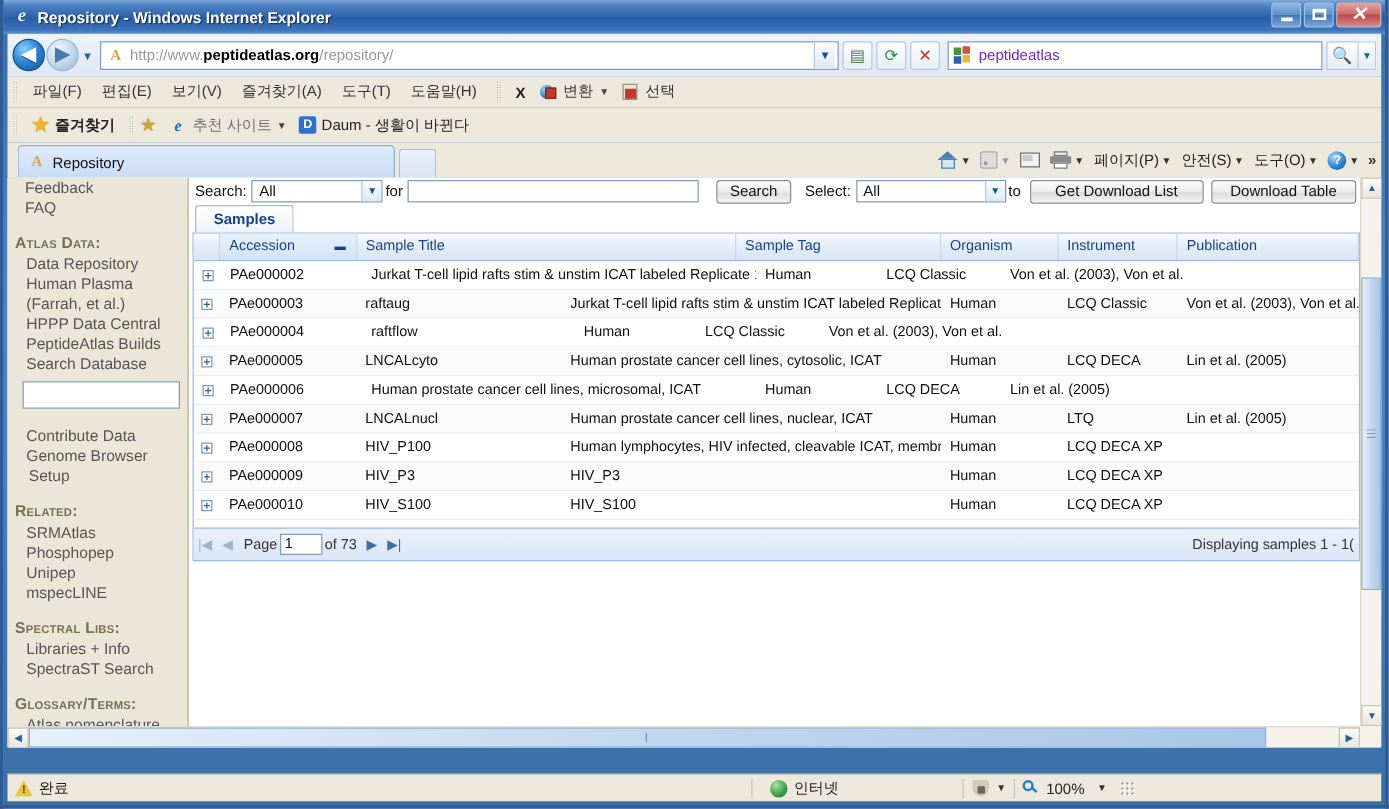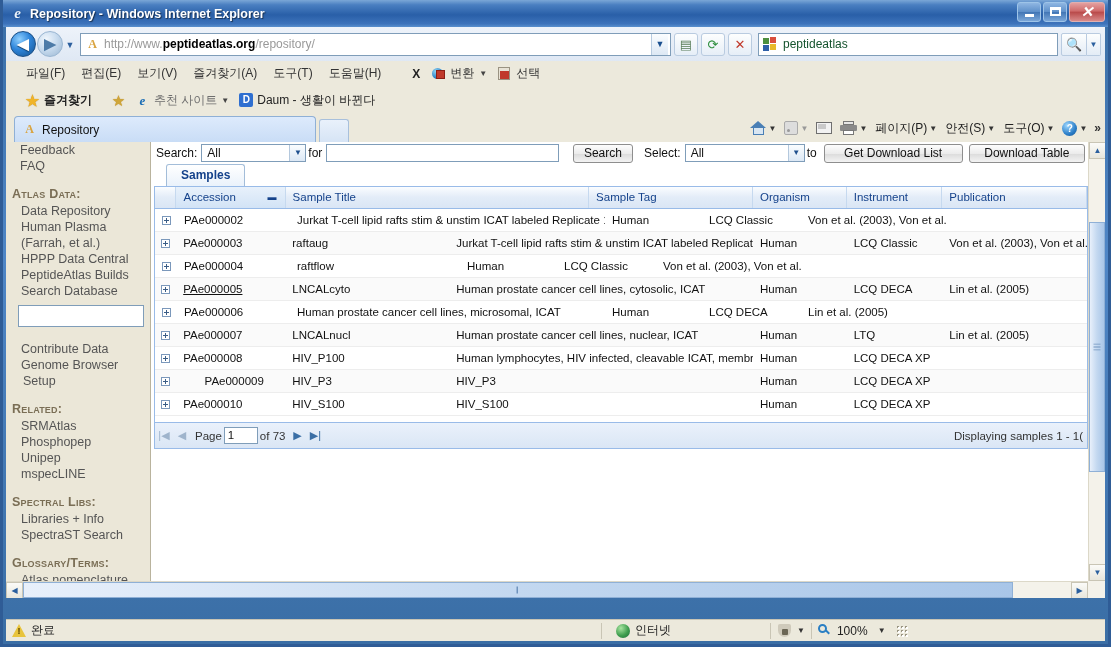--- a/index.html
+++ b/index.html
@@ -110,21 +110,21 @@
   #searchbox {
     width:300px; height:23px; margin-left:6px; flex:0 0 auto;
     background:#fff; border:1px solid #7f9db9; display:flex; align-items:center; padding:0 3px;
   }
   #srch-icon { width:16px; height:15px; flex:0 0 auto; position:relative; margin-right:5px; }
   #srch-icon span { position:absolute; width:6px; height:6px; }
   #srch-icon .r { left:8px; top:0; background:#d94f3d; }
   #srch-icon .g { left:1px; top:1px; background:#4c8f3f; }
   #srch-icon .b { left:1px; top:8px; background:#2f5fa8; }
   #srch-icon .y { left:8px; top:7px; background:#e8b92a; }
-  #srch-text { font-size:12px; color:#14532d; }
+  #srch-text { font-size:12px; color:#6d28d9; }
   #go-srch {
     width:26px; height:23px; flex:0 0 auto; margin-left:3px;
     border:1px solid #b9cbe0; border-radius:2px 0 0 2px;
     background:linear-gradient(180deg,#fdfefe 0%,#e3ecf6 100%);
     color:#2a5f9e; font-size:13px; text-align:center; line-height:21px;
   }
   #go-caret {
     width:14px; height:23px; flex:0 0 auto;
     border:1px solid #b9cbe0; border-left:0; border-radius:0 2px 2px 0;
     background:linear-gradient(180deg,#fdfefe 0%,#e3ecf6 100%);
@@ -256,21 +256,21 @@
   #for-input { height:18px; border:1px solid #7f9db9; background:#fff; width:278px; }
   .pbtn {
     height:19px; border:1px solid #8e8e8e; border-radius:3px;
     background: linear-gradient(180deg,#fdfdfd 0%,#ebebeb 52%,#dcdcdc 53%,#f3f3f3 100%);
     font-size:12px; color:#111; display:flex; align-items:center; justify-content:center;
     padding:0 10px; margin:0 3px;
   }
   
   #gridwrap { position:absolute; left:2px; top:22px; right:0; height:285px; }
   #samples-tab {
-    position:absolute; left:12px; top:0; height:22px; padding:0 14px;
+    position:absolute; left:2px; top:0; height:22px; padding:0 14px;
     background: linear-gradient(180deg,#ffffff 0%,#eaf2fb 100%);
     border:1px solid #a3bdd9; border-bottom:0; border-radius:3px 3px 0 0;
     font-size:12px; font-weight:bold; color:#15428b; line-height:20px;
   }
   #tabbar-fill {
     position:absolute; left:0; top:0; right:0; height:22px;
     background: linear-gradient(180deg,#dce9f8 0%,#c6daf1 100%);
     border-bottom:1px solid #99bbe8; z-index:-1;
   }
   #grid {
@@ -629,21 +629,21 @@
                 <div class="gcell" style="width:113px;">PAe000004</div>
                 <div class="gcell" style="width:170px;">raftflow</div>
                 <div class="gcell" style="width:97px;">Human</div>
                 <div class="gcell" style="width:99px;">LCQ Classic</div>
                 <div class="gcell" style="width:150px;">Von et al. (2003), Von et al.</div>
               </div>
               <div class="grow alt">
                 <div class="gcell exp" style="width:22px;">
                     <span class="plusbox"></span>
                   </div>
-                <div class="gcell" style="width:113px;text-decoration:underline;">PAe000005</div>
+                <div class="gcell" style="width:113px;">PAe000005</div>
                 <div class="gcell" style="width:170px;">LNCALcyto</div>
                 <div class="gcell" style="width:315px;">Human prostate cancer cell lines, cytosolic, ICAT</div>
                 <div class="gcell" style="width:97px;">Human</div>
                 <div class="gcell" style="width:99px;">LCQ DECA</div>
                 <div class="gcell" style="width:150px;">Lin et al. (2005)</div>
               </div>
               <div class="grow">
                 <div class="gcell exp" style="width:22px;">
                     <span class="plusbox"></span>
                   </div>
@@ -672,21 +672,21 @@
                 <div class="gcell" style="width:170px;">HIV_P100</div>
                 <div class="gcell" style="width:315px;">Human lymphocytes, HIV infected, cleavable ICAT, membrane ...</div>
                 <div class="gcell" style="width:97px;">Human</div>
                 <div class="gcell" style="width:99px;">LCQ DECA XP</div>
                 <div class="gcell" style="width:150px;"></div>
               </div>
               <div class="grow alt">
                 <div class="gcell exp" style="width:22px;">
                     <span class="plusbox"></span>
                   </div>
-                <div class="gcell" style="width:113px;text-align:center;">PAe000009</div>
+                <div class="gcell" style="width:113px;">PAe000009</div>
                 <div class="gcell" style="width:170px;">HIV_P3</div>
                 <div class="gcell" style="width:315px;">HIV_P3</div>
                 <div class="gcell" style="width:97px;">Human</div>
                 <div class="gcell" style="width:99px;">LCQ DECA XP</div>
                 <div class="gcell" style="width:150px;"></div>
               </div>
               <div class="grow">
                 <div class="gcell exp" style="width:22px;">
                     <span class="plusbox"></span>
                   </div>

